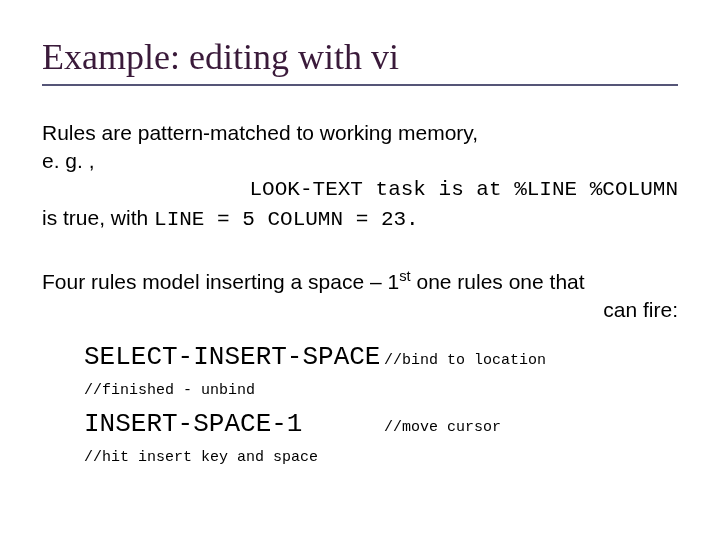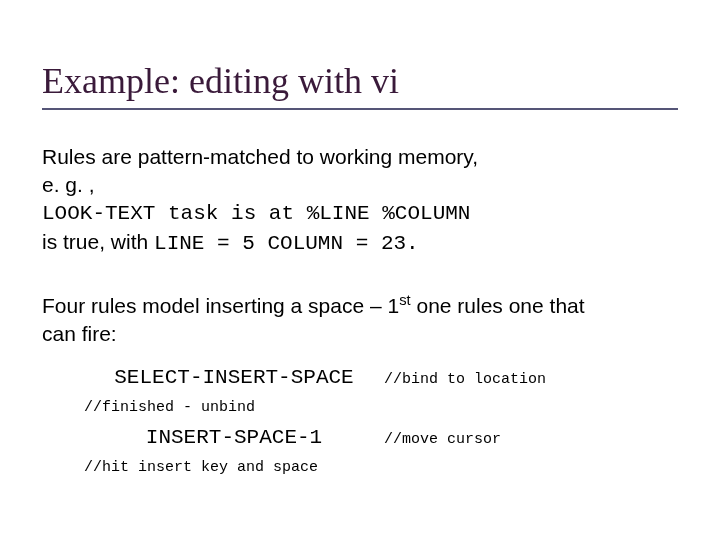--- a/index.html
+++ b/index.html
@@ -6,64 +6,63 @@
     margin: 0;
     padding: 0;
     width: 720px;
     height: 540px;
     background: #fff;
     font-family: Arial, Helvetica, sans-serif;
     color: #000;
   }
   .slide {
     box-sizing: border-box;
-    padding: 60px 42px 20px 42px;
+    padding: 36px 42px 20px 42px;
     width: 720px;
     height: 540px;
     position: relative;
   }
   .title {
     font-family: "Times New Roman", Times, serif;
     font-size: 36px;
     color: #3a1a3a;
     margin: 0 0 6px 0;
     font-weight: normal;
   }
   .title-underline {
     border-bottom: 2px solid #555577;
     margin-bottom: 34px;
   }
   .body {
     font-size: 21px;
     line-height: 1.25;
   }
-  .indent1 { margin-left: 28px; }
+  .indent1 { margin-left: 28px; text-align: right; }
   .mono { font-family: "Courier New", Courier, monospace; }
   .sup {
     font-size: 0.7em;
     vertical-align: super;
     line-height: 0;
   }
   .rules-body p { margin: 0 0 2px 0; }
   .gap { height: 34px; }
   .rules-table {
     margin-top: 18px;
     margin-left: 42px;
   }
   .rules-table .row {
     display: flex;
     align-items: baseline;
     margin-bottom: 10px;
   }
   .rules-table .name {
     font-family: "Courier New", Courier, monospace;
-    font-size: 21px;
+    font-size: 26px;
     width: 300px;
     flex: 0 0 300px;
-    text-align: center;
   }
   .rules-table .comment {
     font-family: "Courier New", Courier, monospace;
     font-size: 15px;
     color: #000;
     text-align: center;
   }
 </style>
 </head>
 <body>

